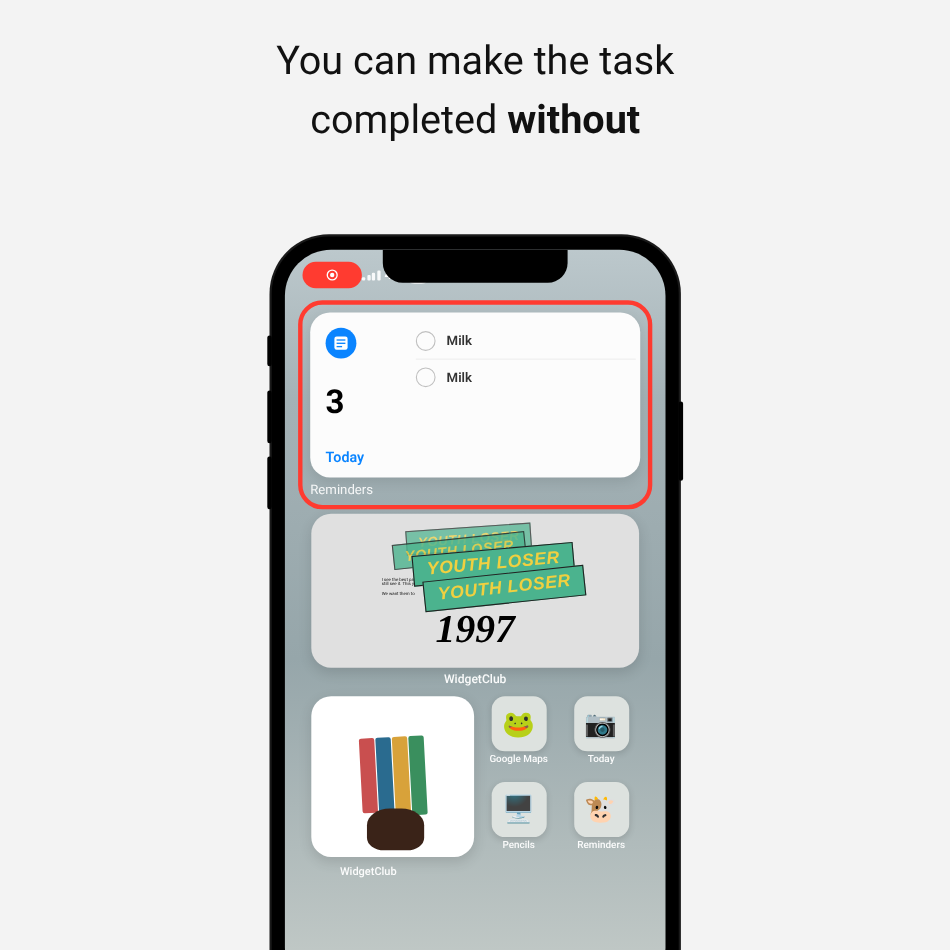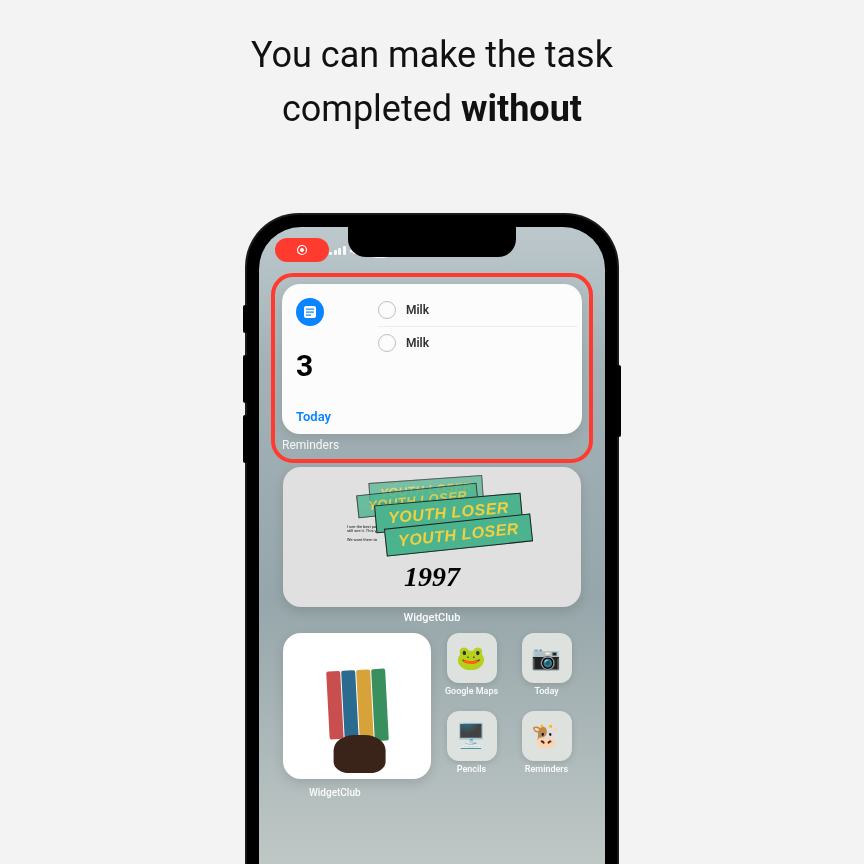--- a/index.html
+++ b/index.html
@@ -243,21 +243,21 @@
     .s3 { top: 22px; left: 48px; transform: rotate(-5deg); }
     .s4 { top: 44px; left: 58px; transform: rotate(-6deg); }
     .year-text {
       position: absolute;
       bottom: 4px;
       left: 50%;
       transform: translateX(-50%);
       font-family: Georgia, 'Times New Roman', serif;
       font-weight: 900;
       font-style: italic;
-      font-size: 28px;
+      font-size: 36px;
       color: #000;
     }
     .tiny-text {
       position: absolute;
       left: 20px;
       top: 48px;
       font-size: 4px;
       line-height: 1.1;
       color: #111;
       width: 48px;

